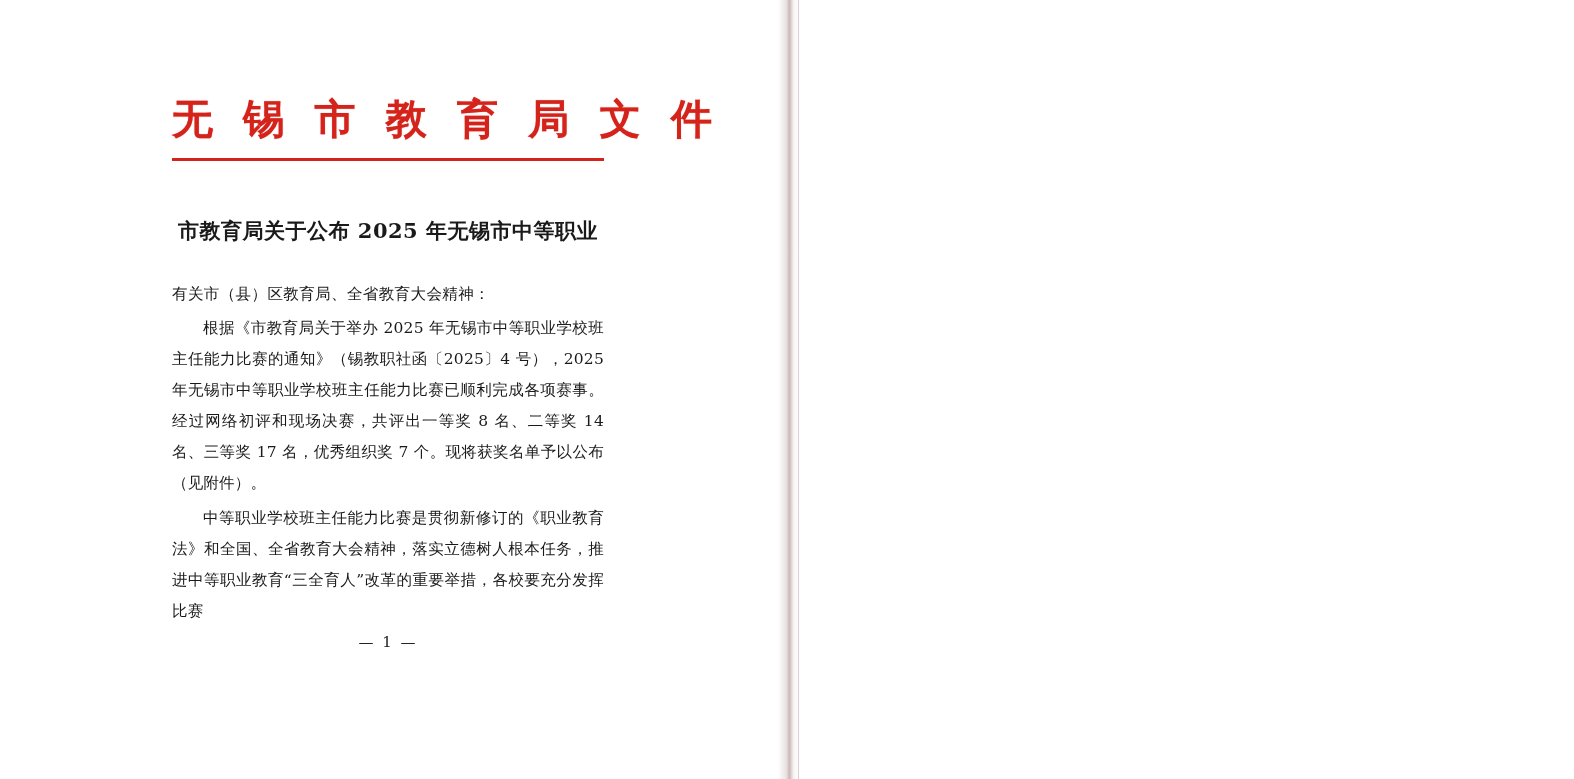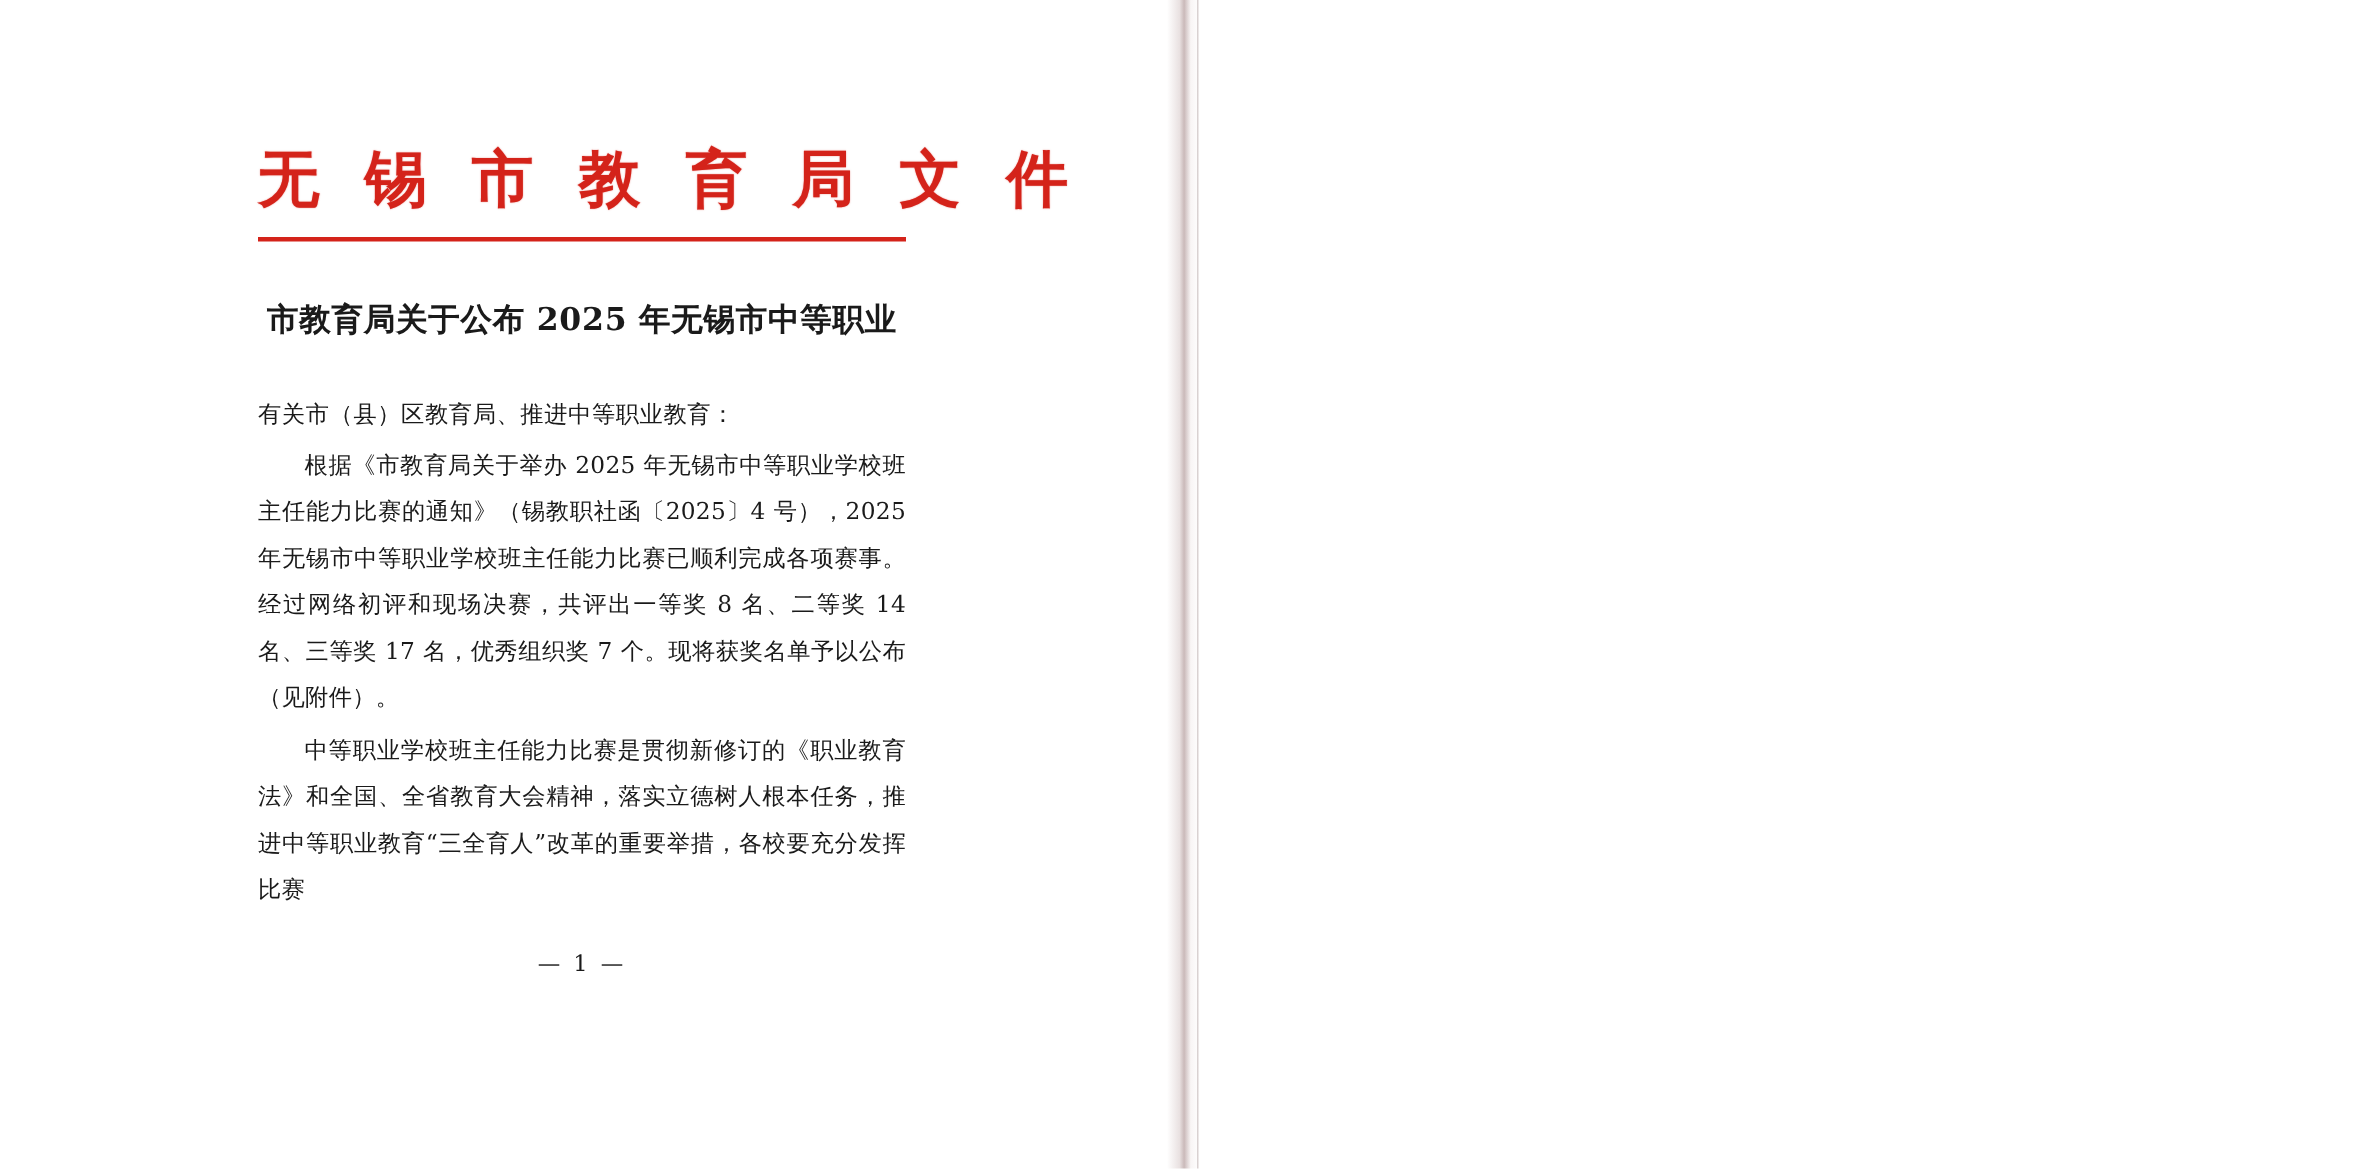--- a/index.html
+++ b/index.html
@@ -82,21 +82,21 @@
     letter-spacing: 0.5px;
     color: #1a1a1a;
   }
   .red-rule {
     margin-top: 16px;
     height: 2.5px;
     background: #d4231a;
     width: 100%;
   }
   .doc-title {
-    margin-top: 36px;
+    margin-top: 54px;
     text-align: center;
     font-size: 21px;
     font-weight: 700;
     line-height: 1.55;
     letter-spacing: 0.5px;
   }
   .doc-title .line { display: block; }
   .salutation {
     margin-top: 34px;
     font-size: 15.5px;
@@ -141,21 +141,21 @@
 
       <div class="masthead">无 锡 市 教 育 局 文 件</div>
 
 
       <div class="red-rule"></div>
 
       <div class="doc-title">
         <span class="line">市教育局关于公布 2025 年无锡市中等职业</span>
       </div>
 
-      <div class="salutation">有关市（县）区教育局、推进中等职业教育：</div>
+      <div class="salutation">有关市（县）区教育局、全省教育大会精神：</div>
 
       <div class="para">根据《市教育局关于举办 2025 年无锡市中等职业学校班主任能力比赛的通知》（锡教职社函〔2025〕4 号），2025 年无锡市中等职业学校班主任能力比赛已顺利完成各项赛事。经过网络初评和现场决赛，共评出一等奖 8 名、二等奖 14 名、三等奖 17 名，优秀组织奖 7 个。现将获奖名单予以公布（见附件）。</div>
 
       <div class="para">中等职业学校班主任能力比赛是贯彻新修订的《职业教育法》和全国、全省教育大会精神，落实立德树人根本任务，推进中等职业教育“三全育人”改革的重要举措，各校要充分发挥比赛</div>
     </div>
 
     <div class="page-num page-num-left">
       <div class="pn-inner-left">— 1 —</div>
     </div>
   </div>

